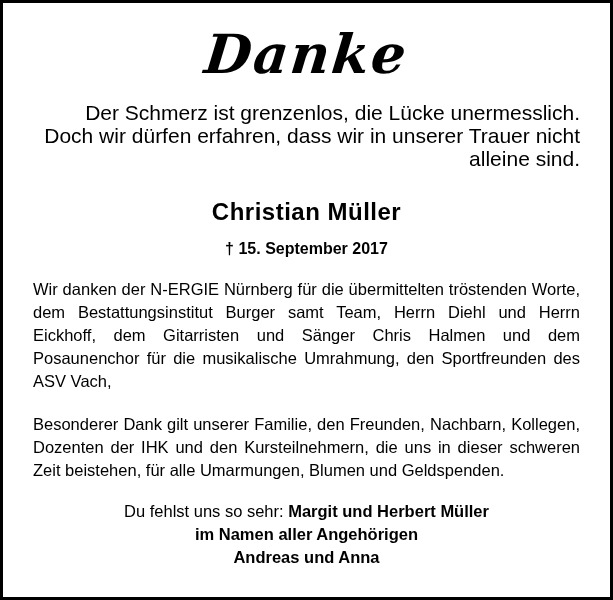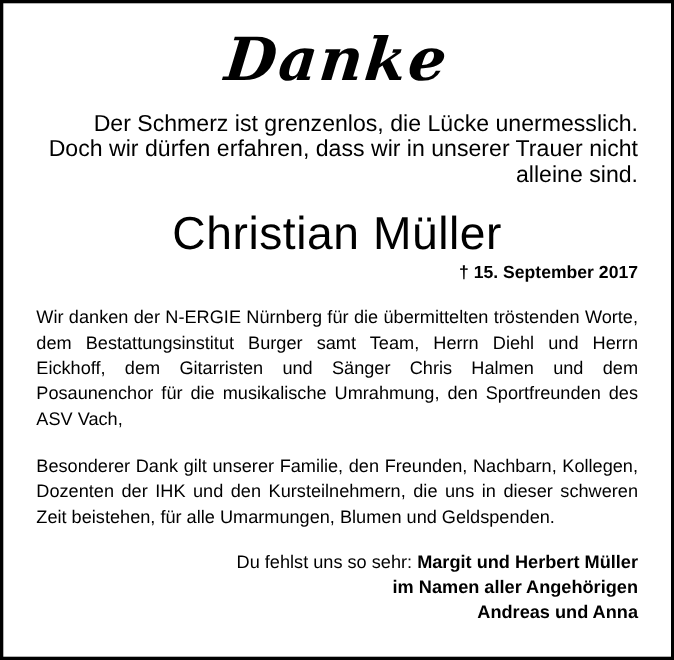--- a/index.html
+++ b/index.html
@@ -39,28 +39,28 @@
     transform: skewX(-6deg);
   }
   .intro {
     font-size: 21px;
     line-height: 23px;
     text-align: right;
     margin: 4px 0 0 0;
   }
   .name {
     text-align: center;
-    font-size: 42px;
-    font-weight: 400;
+    font-size: 24px;
+    font-weight: 700;
     letter-spacing: 0.5px;
     margin: 22px 0 0 0;
     line-height: 40px;
   }
   .dates {
-    text-align: right;
+    text-align: center;
     font-size: 16px;
     font-weight: 700;
     margin: 8px 0 0 0;
   }
   .para {
     font-size: 16.5px;
     line-height: 23px;
     text-align: left;
     margin: 20px 0 0 0;
   }
@@ -74,20 +74,21 @@
     line-height: 23px;
   }
   .closing .lead {
     font-weight: 400;
   }
   .closing .bold {
     font-weight: 700;
   }
   .closing-line {
     display: block;
+    text-align: center;
   }
 </style>
 </head>
 <body>
 
 <div class="obituary">
 
   <div class="danke-wrap">
     <span class="danke">Danke</span>
   </div>

